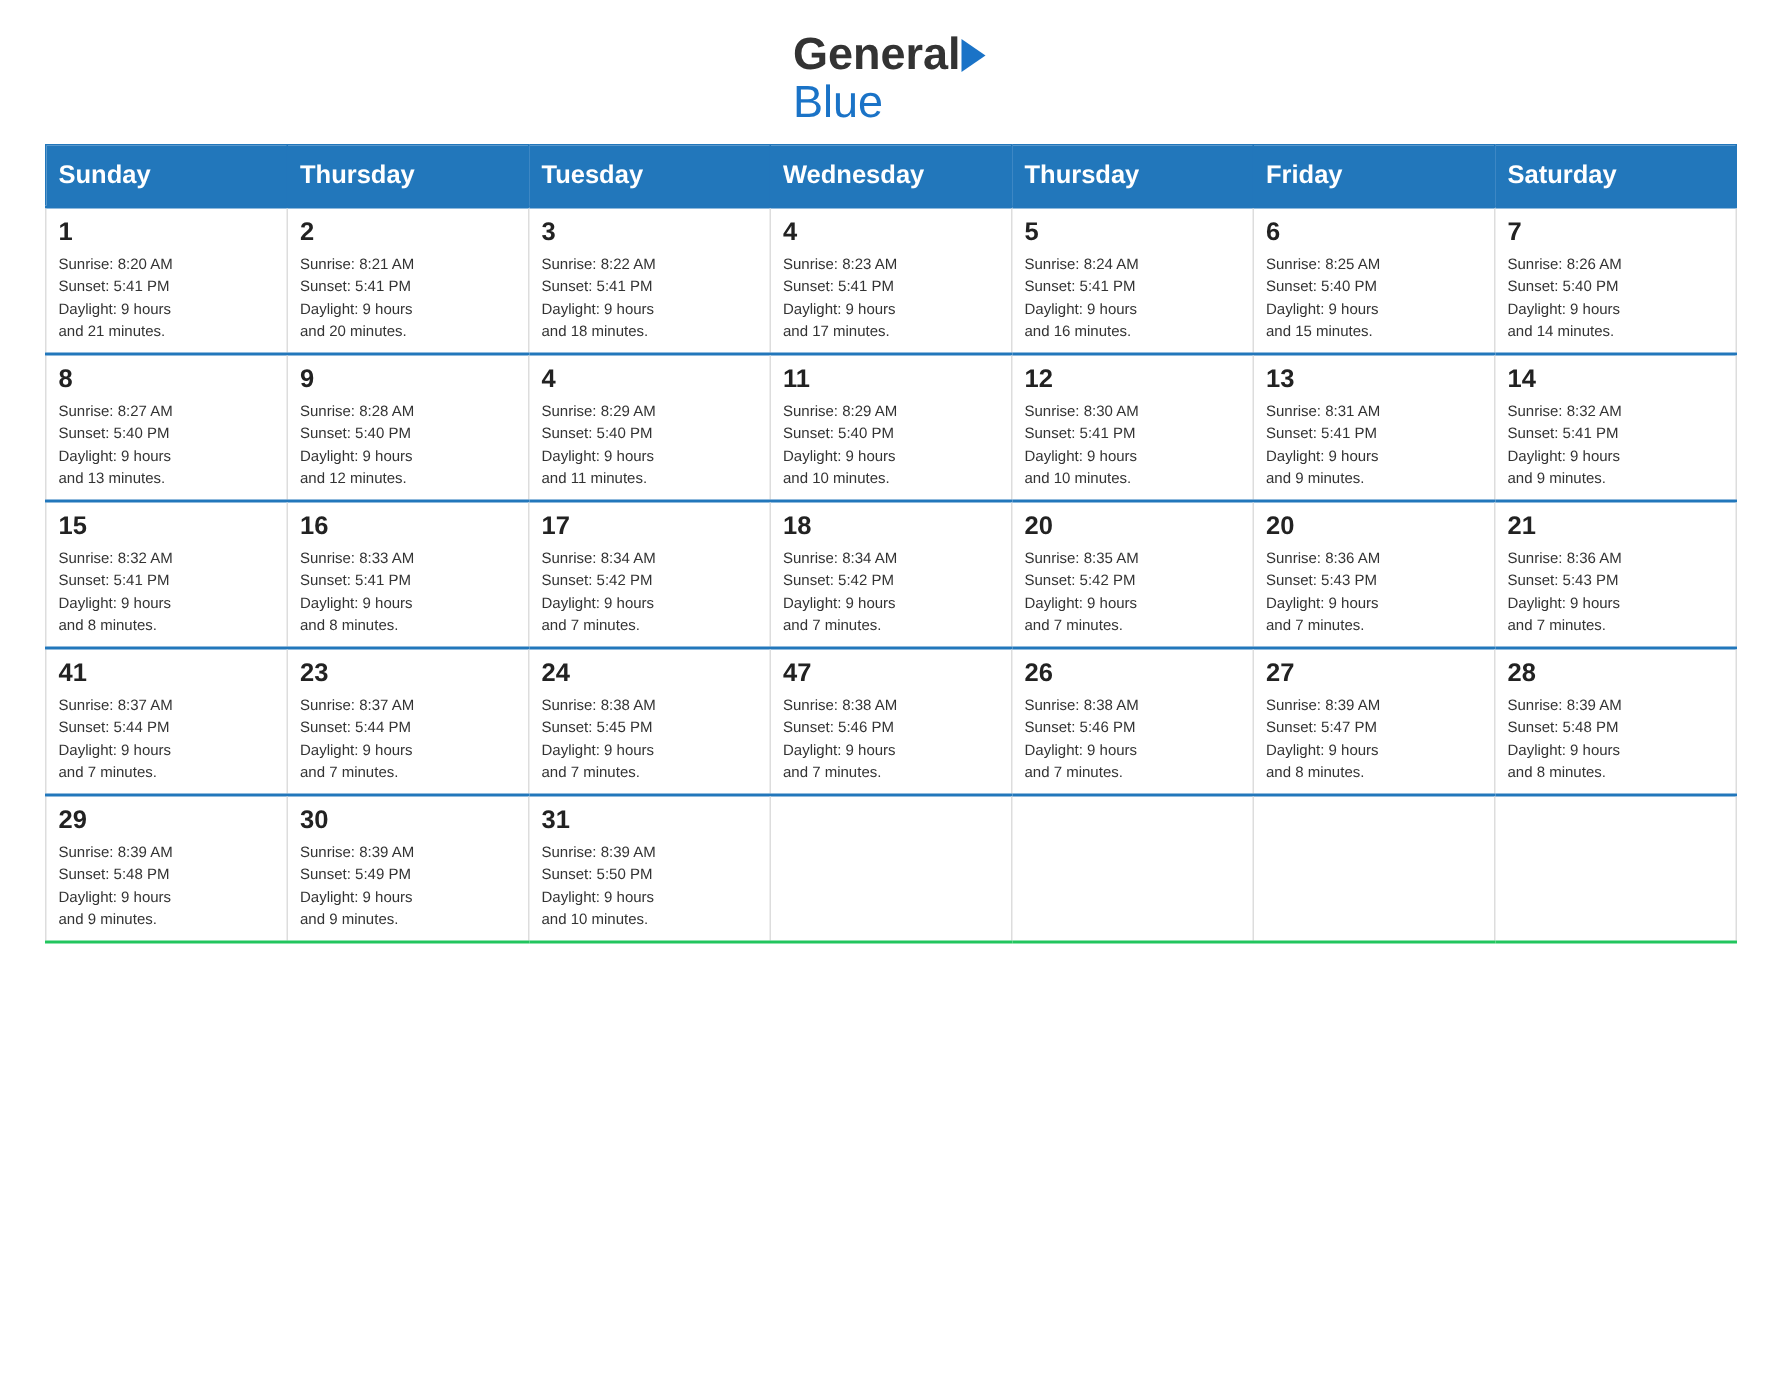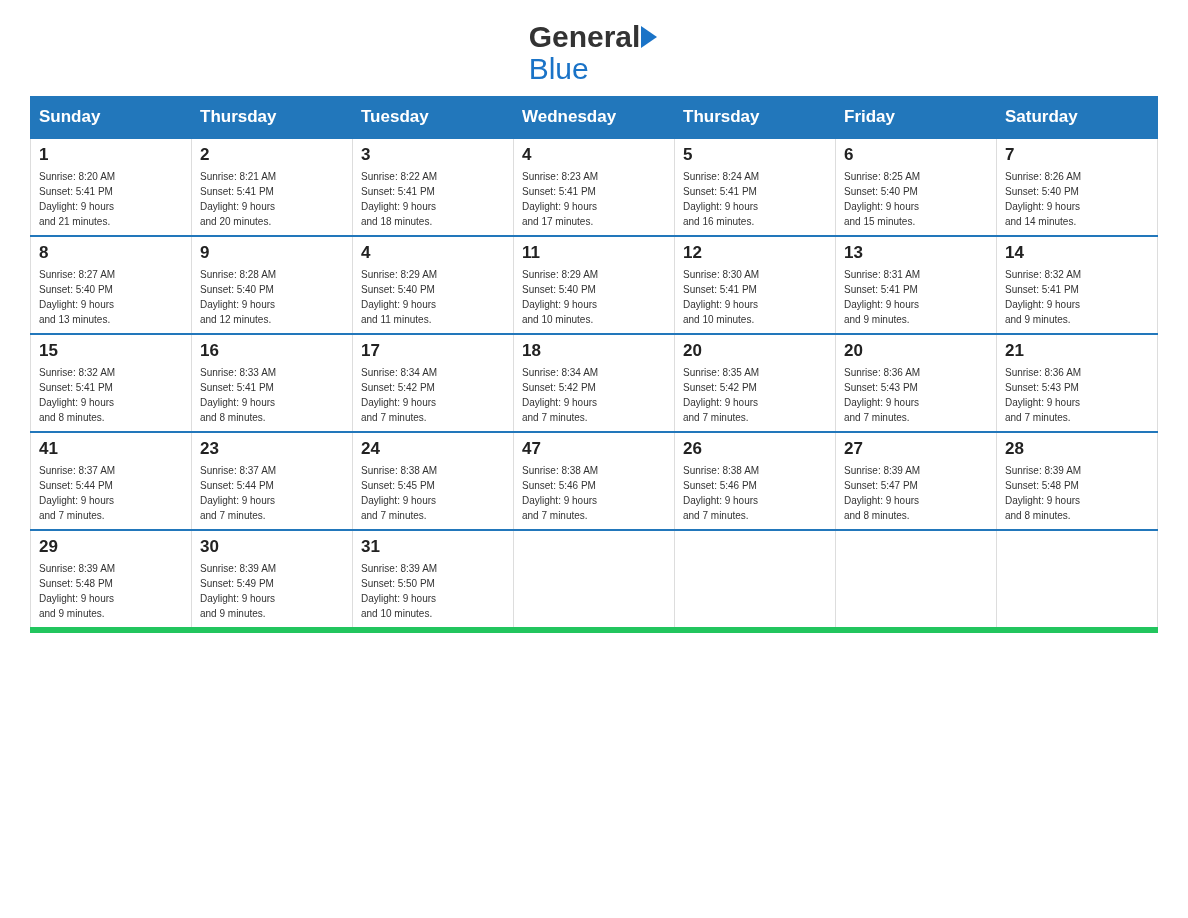--- a/index.html
+++ b/index.html
@@ -56,21 +56,21 @@
       width: 14.28%;
       min-height: 100px;
     }
     .calendar tr td {
       border-top: 2px solid #2277bb;
       border-left: 1px solid #ddd;
       border-right: 1px solid #ddd;
       border-bottom: 1px solid #ddd;
     }
     .calendar tr:last-child td {
-      border-bottom: 6px solid #22c55e;
+      border-bottom: 2px solid #22c55e;
     }
     .day-number {
       font-size: 17px;
       font-weight: bold;
       color: #222;
       margin-bottom: 4px;
     }
     .day-info {
       font-size: 10px;
       color: #333;

